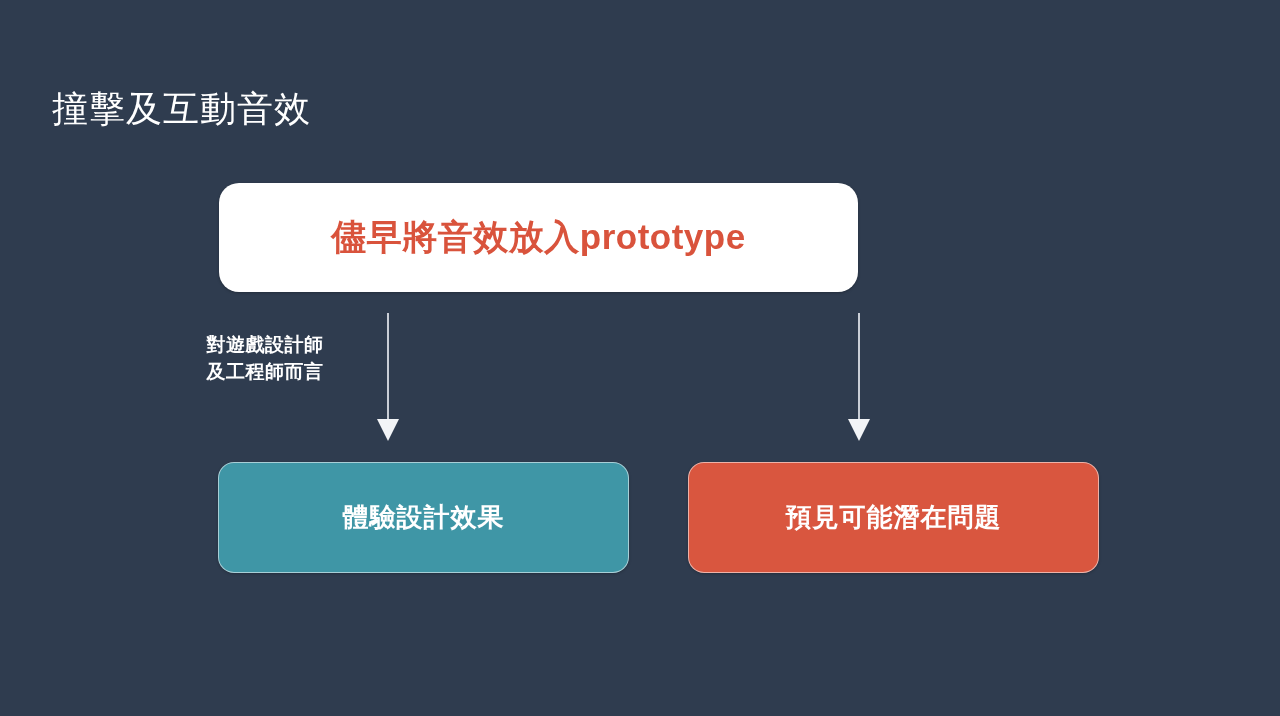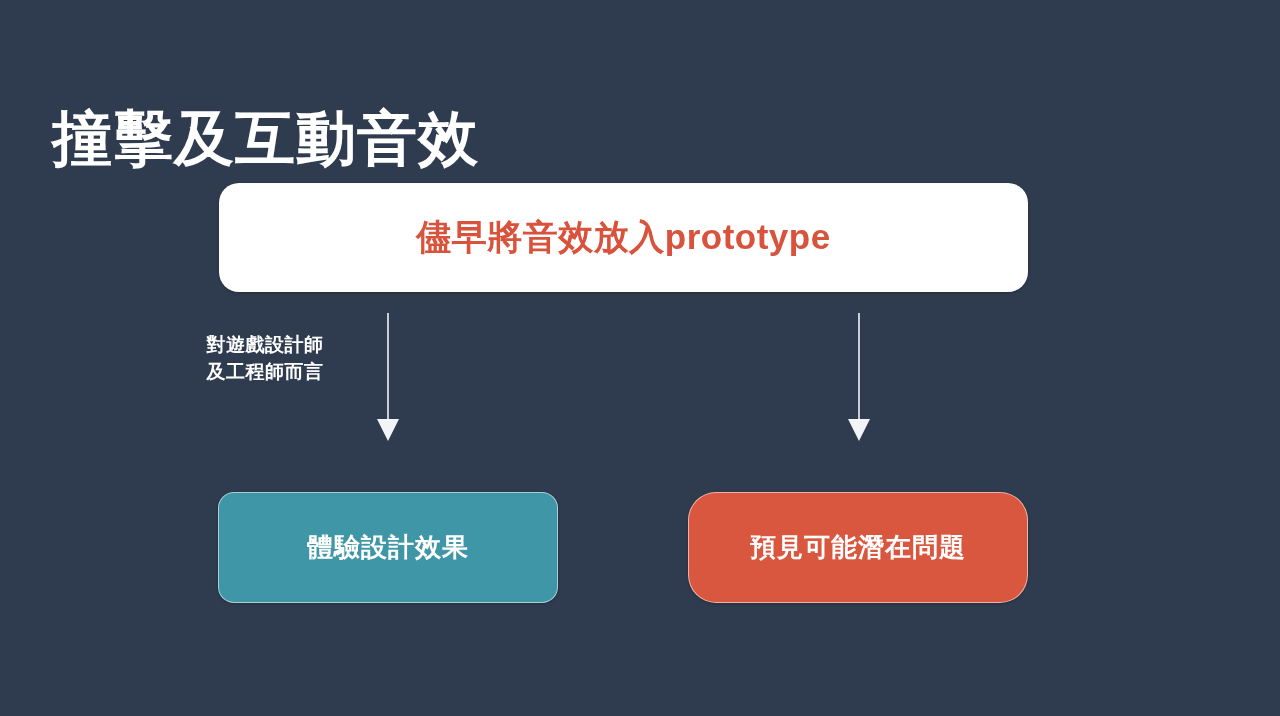--- a/index.html
+++ b/index.html
@@ -17,34 +17,34 @@
     overflow: hidden;
     font-family: "Liberation Sans", "DejaVu Sans", sans-serif;
     -webkit-font-smoothing: antialiased;
   }
 
   
   .slide-title {
     position: absolute;
     left: 52px;
     top: 63px;
-    font-size: 60px;
+    font-size: 36px;
     line-height: 1.2;
-    font-weight: 700;
+    font-weight: 400;
     color: #ffffff;
     letter-spacing: 1px;
     white-space: nowrap;
   }
 
   
   .headline-card {
     position: absolute;
     left: 219px;
     top: 183px;
-    width: 809px;
+    width: 639px;
     height: 109px;
     background: #ffffff;
     border-radius: 20px;
     box-shadow: 0 1px 3px rgba(0,0,0,0.25);
     display: flex;
     align-items: center;
     justify-content: center;
   }
 
   .headline-text {
@@ -109,42 +109,41 @@
     left: 903px;
     top: 345px;
     width: 200px;
     text-align: left;
   }
 
   
   .outcome {
     position: absolute;
     top: 462px;
-    width: 340px;
+    width: 411px;
     height: 111px;
     border-radius: 16px;
     border: 1px solid rgba(255,255,255,0.55);
     display: flex;
     align-items: center;
     justify-content: center;
     box-shadow: 0 1px 3px rgba(0,0,0,0.22);
     box-sizing: border-box;
-    margin-top: 30px;
   }
 
   .outcome-label {
     font-size: 26px;
     font-weight: bold;
     color: #ffffff;
     letter-spacing: 1px;
     white-space: nowrap;
   }
 
   .outcome-left  { left: 218px; background: #3f96a6; }
-  .outcome-right { left: 688px; background: #d9563f; border-radius: 28px; }
+  .outcome-right { left: 688px; background: #d9563f; }
 </style>
 </head>
 <body>
 
 <div class="slide">
 
   <h1 class="slide-title">撞擊及互動音效</h1>
 
   <div class="headline-card">
     <span class="headline-text">儘早將音效放入prototype</span>

